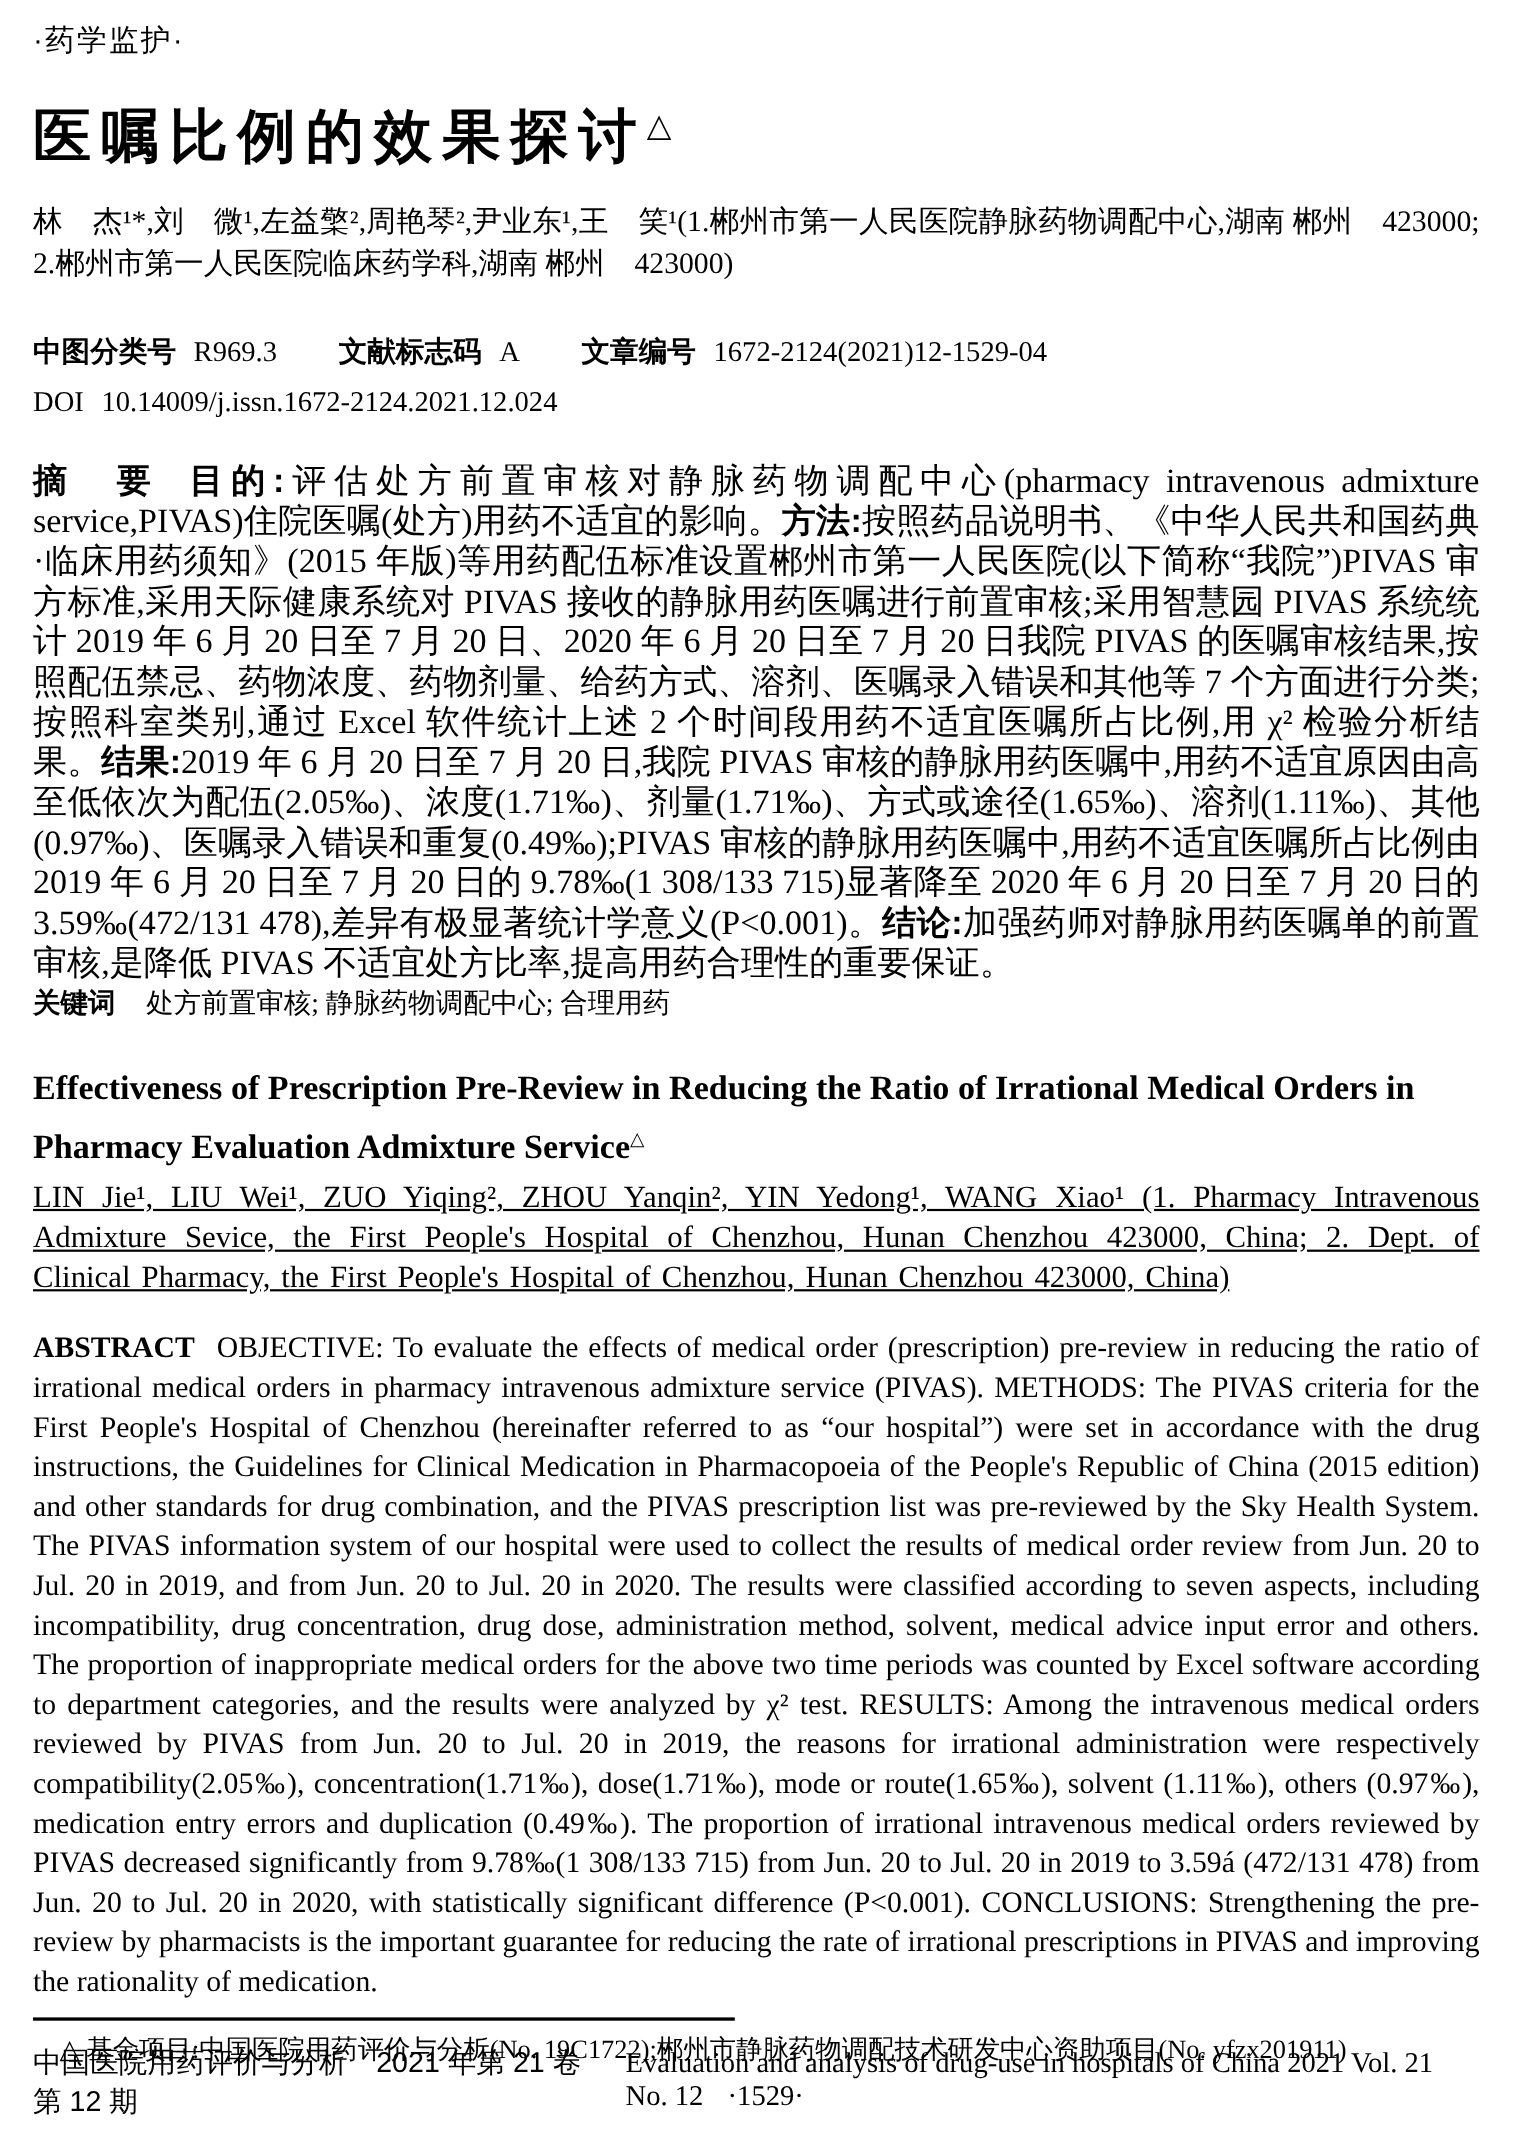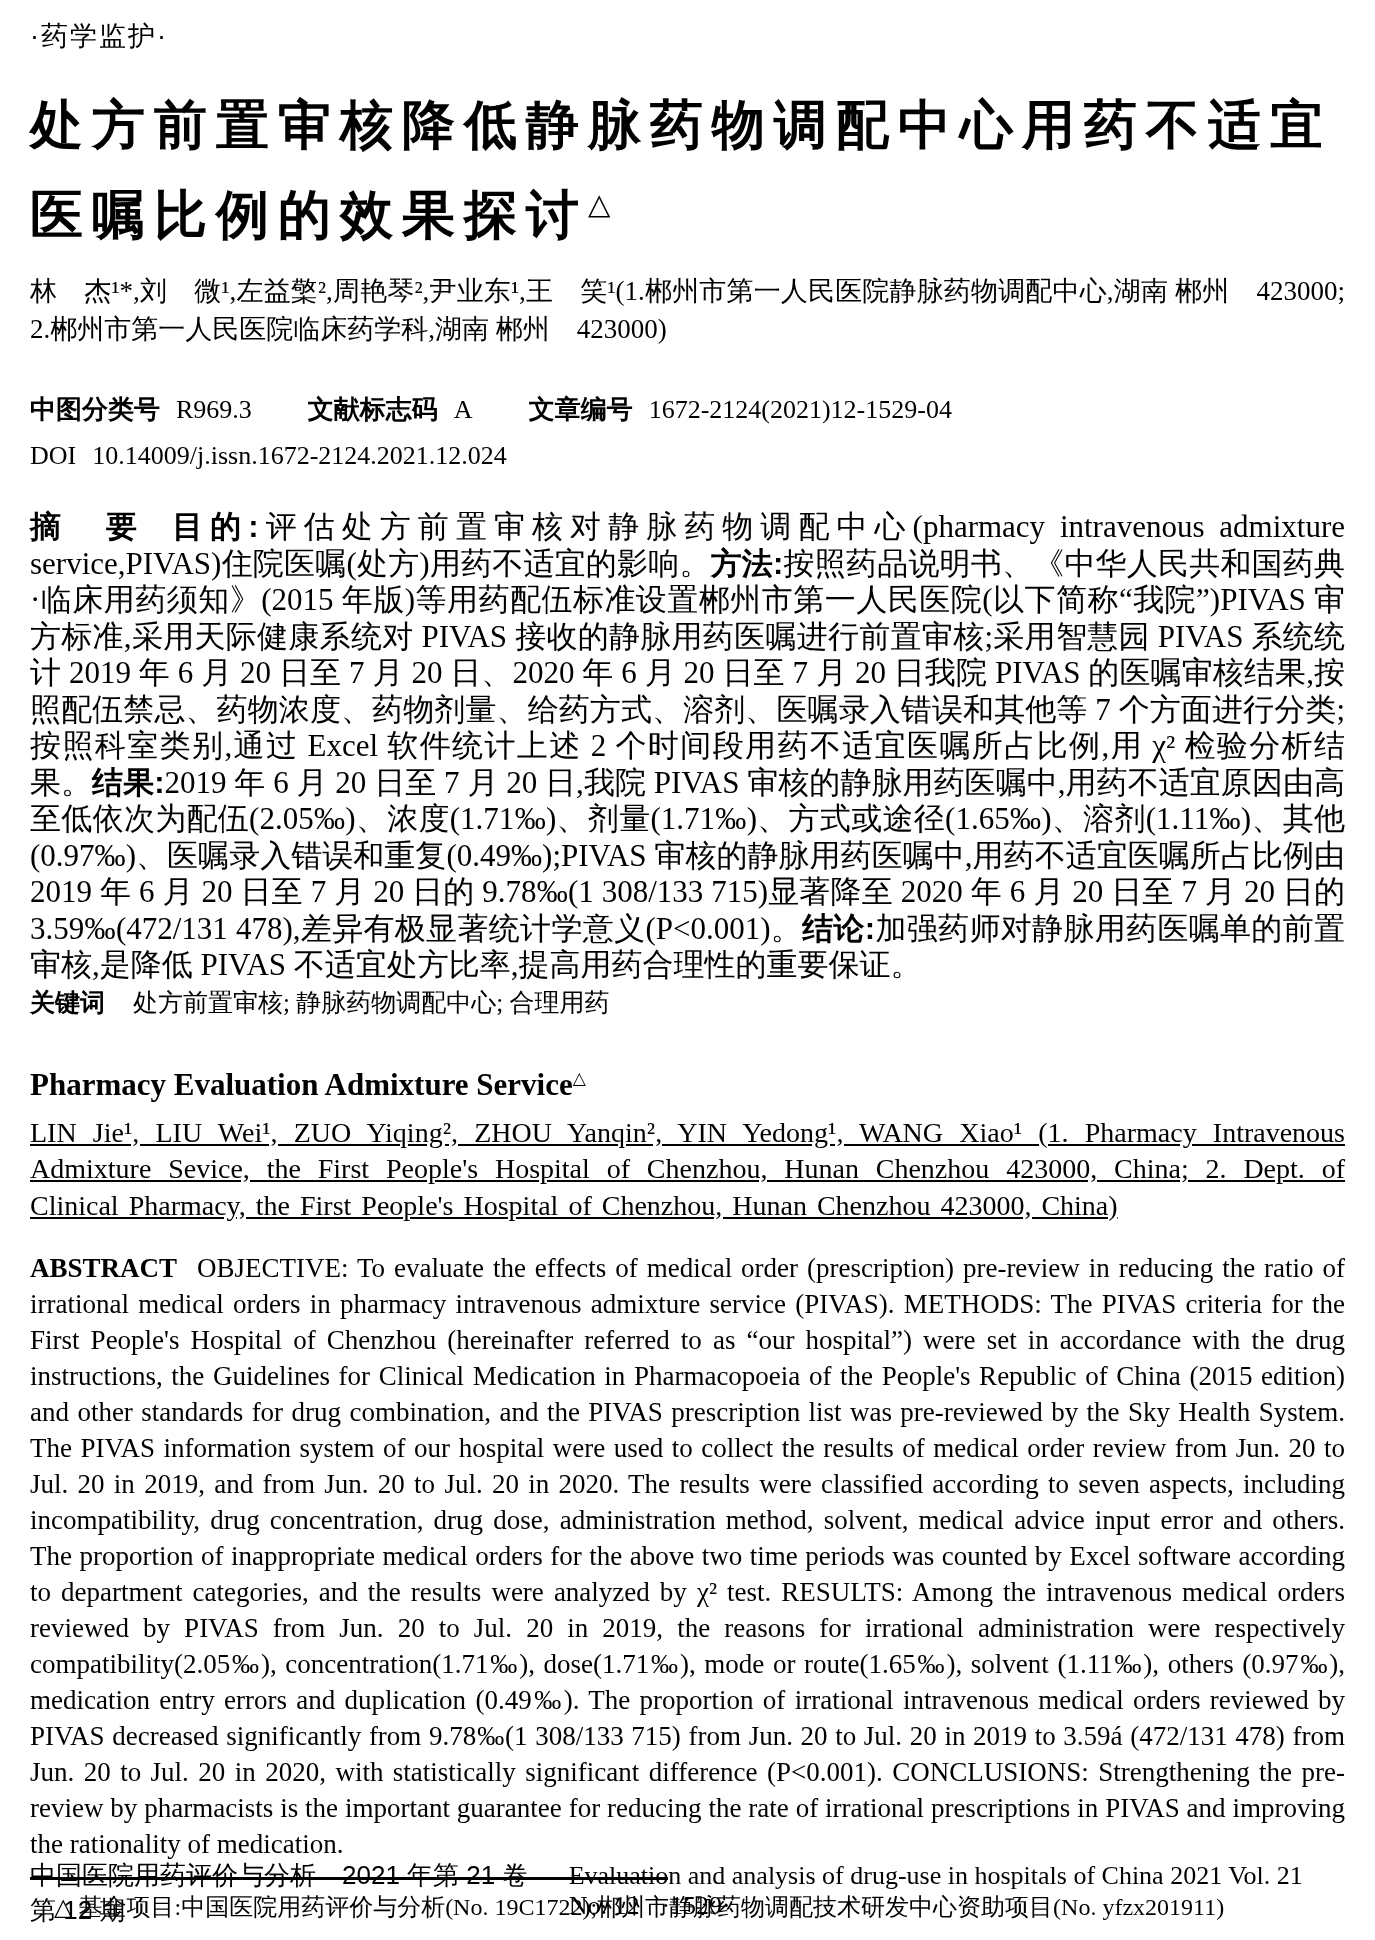--- a/index.html
+++ b/index.html
@@ -80,35 +80,35 @@
   sup { font-size:0.62em; }
 </style>
 </head>
 <body>
 
 <div class="page">
 
   <div class="column-label">·药学监护·</div>
 
   <h1 class="title-cn">
-      <span class="tline">处方前置审核降低静脉药物调配中心用药不适宜</span>
       <span class="tline"><span>医嘱比例的效果探讨</span><sup class="title-sup">△</sup></span>
     </h1>
 
   <p class="authors-cn">林　杰¹*,刘　微¹,左益檠²,周艳琴²,尹业东¹,王　笑¹(1.郴州市第一人民医院静脉药物调配中心,湖南 郴州　423000; 2.郴州市第一人民医院临床药学科,湖南 郴州　423000)</p>
 
   <div class="meta-row"><span class="meta-group"><span class="meta-label">中图分类号</span><span class="meta-value">R969.3</span></span><span class="meta-group"><span class="meta-label">文献标志码</span><span class="meta-value">A</span></span><span class="meta-group"><span class="meta-label">文章编号</span><span class="meta-value">1672-2124(2021)12-1529-04</span></span></div>
 
   <div class="doi-row"><span>DOI</span><span class="meta-value">10.14009/j.issn.1672-2124.2021.12.024</span></div>
 
   <p class="abstract-cn"><b class="cn-label abstract-head">摘　要</b><b class="cn-label">目的:</b><span>评估处方前置审核对静脉药物调配中心(pharmacy intravenous admixture service,PIVAS)住院医嘱(处方)用药不适宜的影响。</span><b class="cn-label">方法:</b><span>按照药品说明书、《中华人民共和国药典·临床用药须知》(2015 年版)等用药配伍标准设置郴州市第一人民医院(以下简称“我院”)PIVAS 审方标准,采用天际健康系统对 PIVAS 接收的静脉用药医嘱进行前置审核;采用智慧园 PIVAS 系统统计 2019 年 6 月 20 日至 7 月 20 日、2020 年 6 月 20 日至 7 月 20 日我院 PIVAS 的医嘱审核结果,按照配伍禁忌、药物浓度、药物剂量、给药方式、溶剂、医嘱录入错误和其他等 7 个方面进行分类;按照科室类别,通过 Excel 软件统计上述 2 个时间段用药不适宜医嘱所占比例,用 χ² 检验分析结果。</span><b class="cn-label">结果:</b><span>2019 年 6 月 20 日至 7 月 20 日,我院 PIVAS 审核的静脉用药医嘱中,用药不适宜原因由高至低依次为配伍(2.05‰)、浓度(1.71‰)、剂量(1.71‰)、方式或途径(1.65‰)、溶剂(1.11‰)、其他(0.97‰)、医嘱录入错误和重复(0.49‰);PIVAS 审核的静脉用药医嘱中,用药不适宜医嘱所占比例由 2019 年 6 月 20 日至 7 月 20 日的 9.78‰(1 308/133 715)显著降至 2020 年 6 月 20 日至 7 月 20 日的 3.59‰(472/131 478),差异有极显著统计学意义(P&lt;0.001)。</span><b class="cn-label">结论:</b><span>加强药师对静脉用药医嘱单的前置审核,是降低 PIVAS 不适宜处方比率,提高用药合理性的重要保证。</span></p>
 
   <p class="keywords-cn"><b class="cn-label">关键词</b><span>处方前置审核; 静脉药物调配中心; 合理用药</span></p>
 
   <h2 class="title-en">
+      <span class="tline">Effectiveness of Prescription Pre-Review in Reducing the Ratio of Irrational Medical Orders in</span>
       <span class="tline"><span>Pharmacy Evaluation Admixture Service</span><sup class="title-sup">△</sup></span>
     </h2>
 
   <p class="authors-en">LIN Jie¹, LIU Wei¹, ZUO Yiqing², ZHOU Yanqin², YIN Yedong¹, WANG Xiao¹ (1. Pharmacy Intravenous Admixture Sevice, the First People's Hospital of Chenzhou, Hunan Chenzhou 423000, China; 2. Dept. of Clinical Pharmacy, the First People's Hospital of Chenzhou, Hunan Chenzhou 423000, China)</p>
 
   <p class="abstract-en"><b class="en-label">ABSTRACT</b><span>OBJECTIVE: To evaluate the effects of medical order (prescription) pre-review in reducing the ratio of irrational medical orders in pharmacy intravenous admixture service (PIVAS). METHODS: The PIVAS criteria for the First People's Hospital of Chenzhou (hereinafter referred to as “our hospital”) were set in accordance with the drug instructions, the Guidelines for Clinical Medication in Pharmacopoeia of the People's Republic of China (2015 edition) and other standards for drug combination, and the PIVAS prescription list was pre-reviewed by the Sky Health System. The PIVAS information system of our hospital were used to collect the results of medical order review from Jun. 20 to Jul. 20 in 2019, and from Jun. 20 to Jul. 20 in 2020. The results were classified according to seven aspects, including incompatibility, drug concentration, drug dose, administration method, solvent, medical advice input error and others. The proportion of inappropriate medical orders for the above two time periods was counted by Excel software according to department categories, and the results were analyzed by χ² test. RESULTS: Among the intravenous medical orders reviewed by PIVAS from Jun. 20 to Jul. 20 in 2019, the reasons for irrational administration were respectively compatibility(2.05‰), concentration(1.71‰), dose(1.71‰), mode or route(1.65‰), solvent (1.11‰), others (0.97‰), medication entry errors and duplication (0.49‰). The proportion of irrational intravenous medical orders reviewed by PIVAS decreased significantly from 9.78‰(1 308/133 715) from Jun. 20 to Jul. 20 in 2019 to 3.59á (472/131 478) from Jun. 20 to Jul. 20 in 2020, with statistically significant difference (P&lt;0.001). CONCLUSIONS: Strengthening the pre-review by pharmacists is the important guarantee for reducing the rate of irrational prescriptions in PIVAS and improving the rationality of medication.</span></p>
 
 
   <div class="footnote-divider"></div>
 

